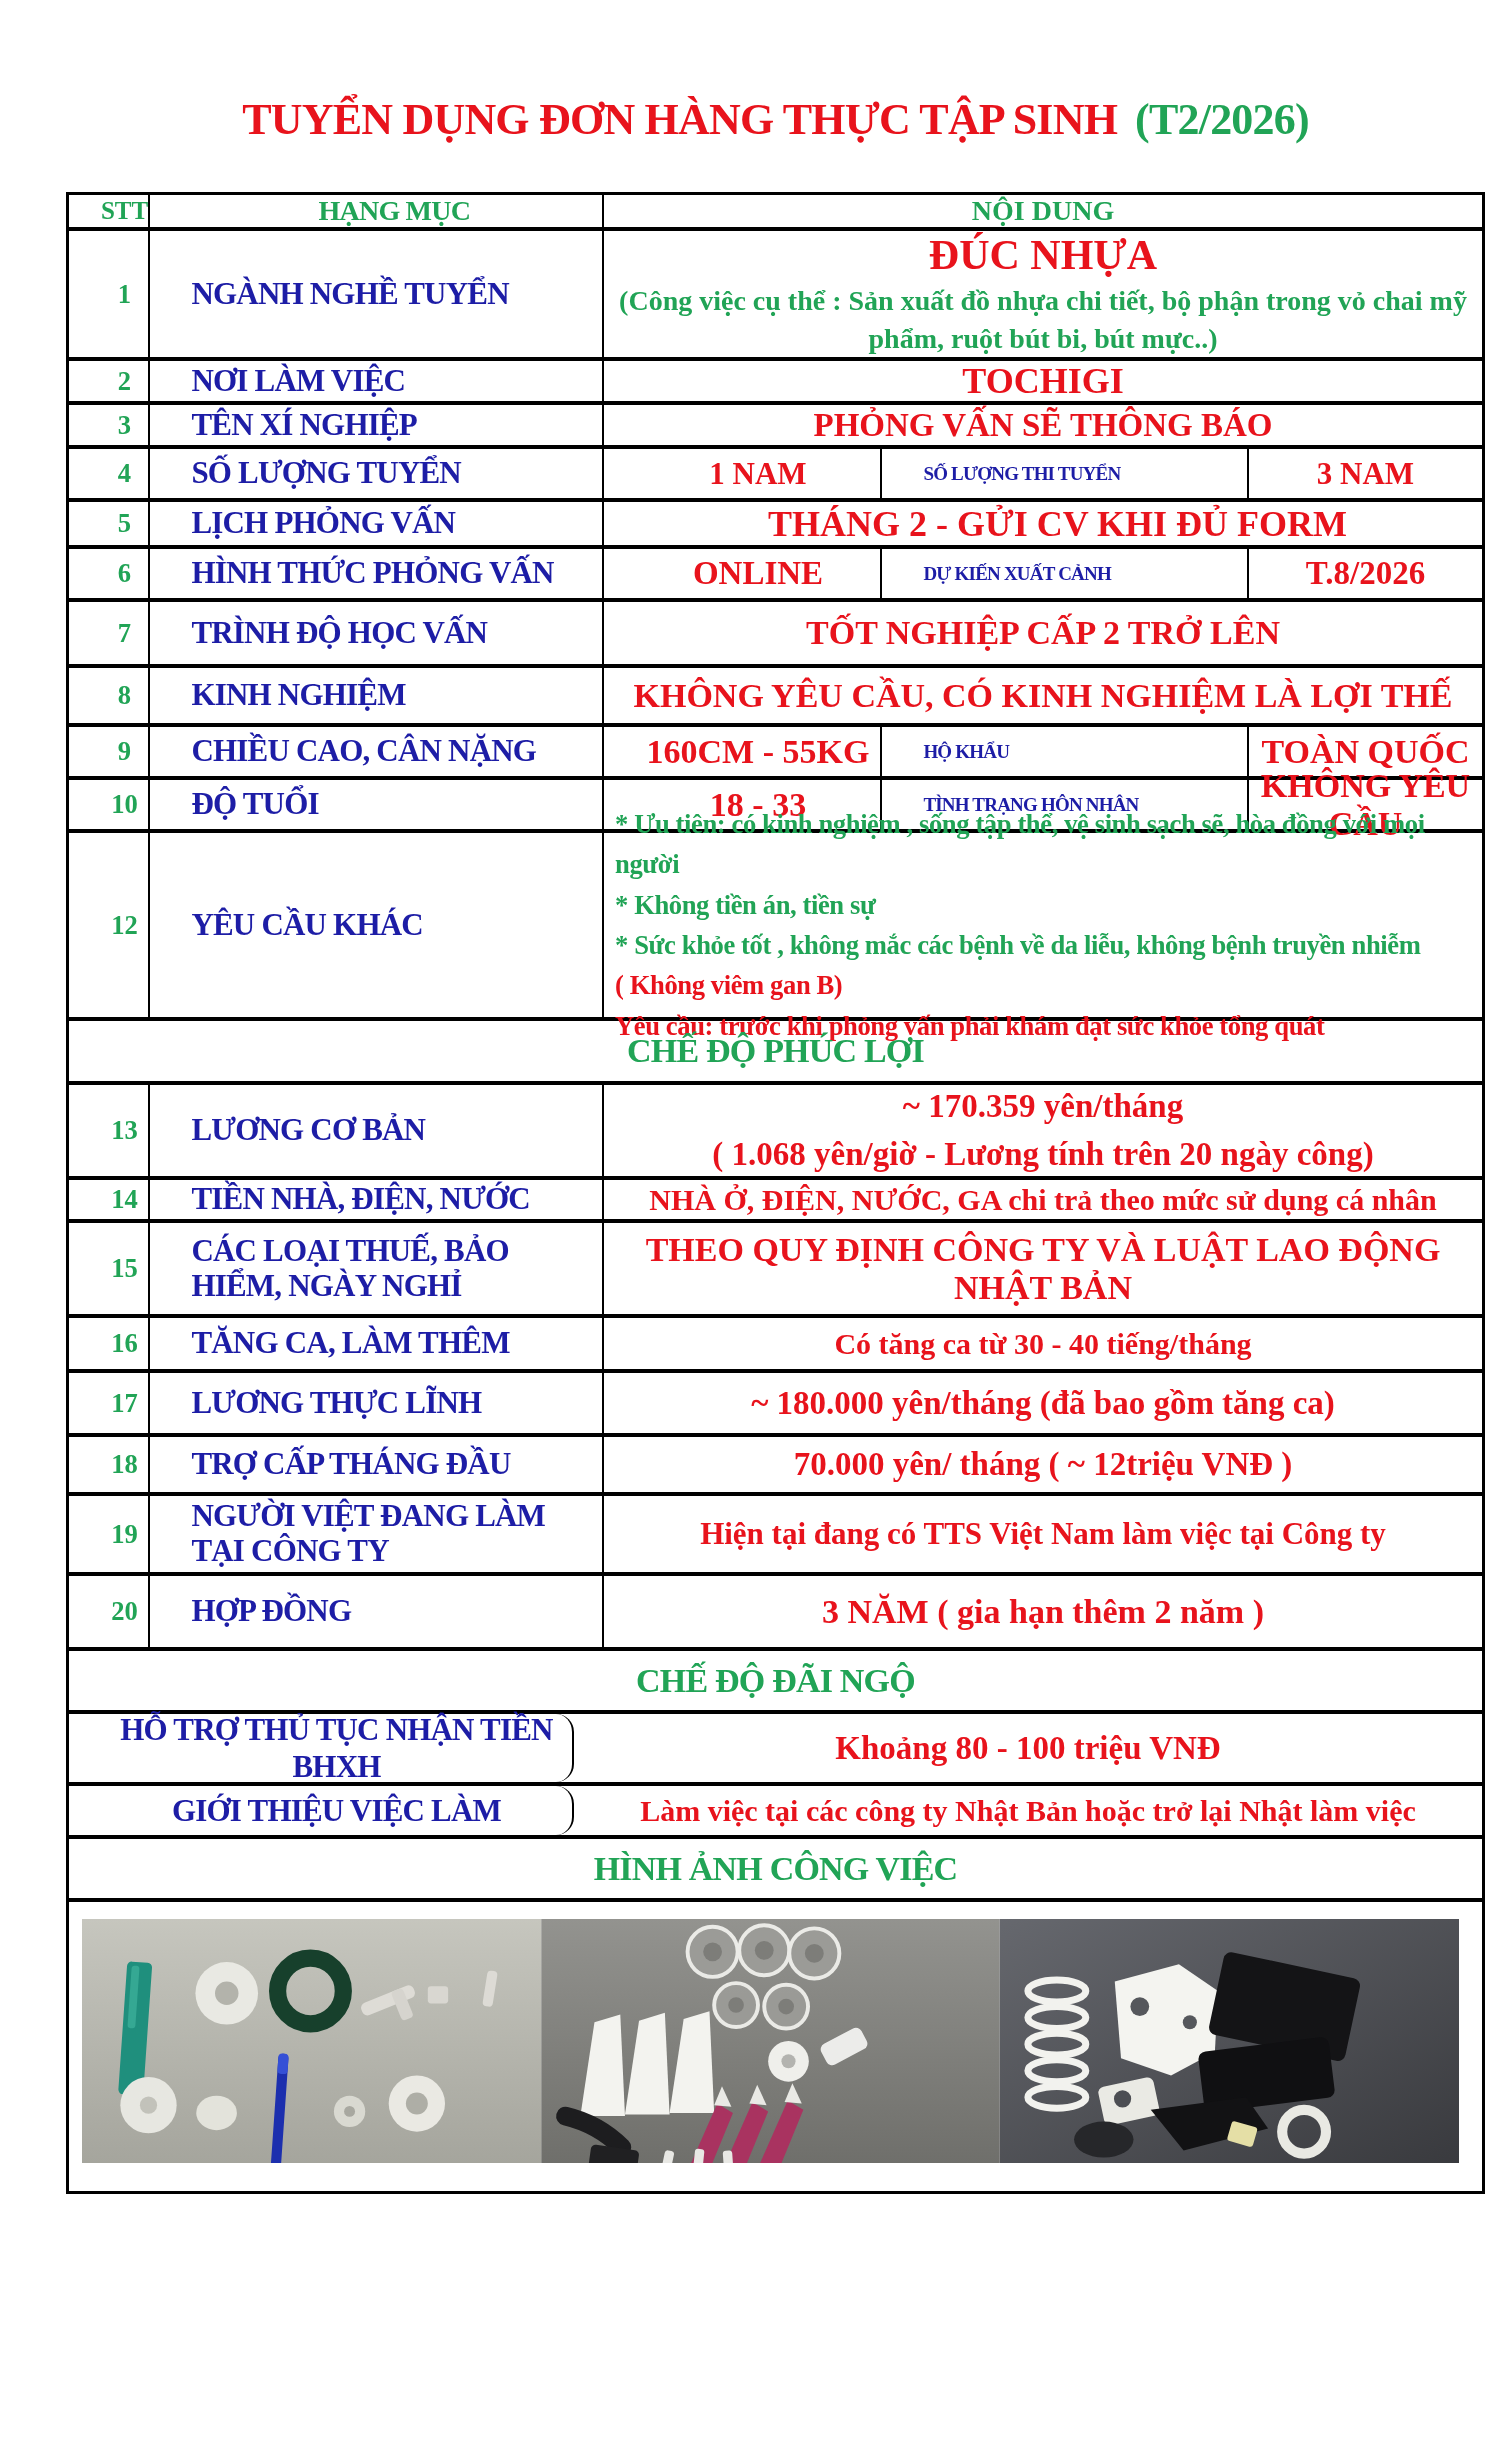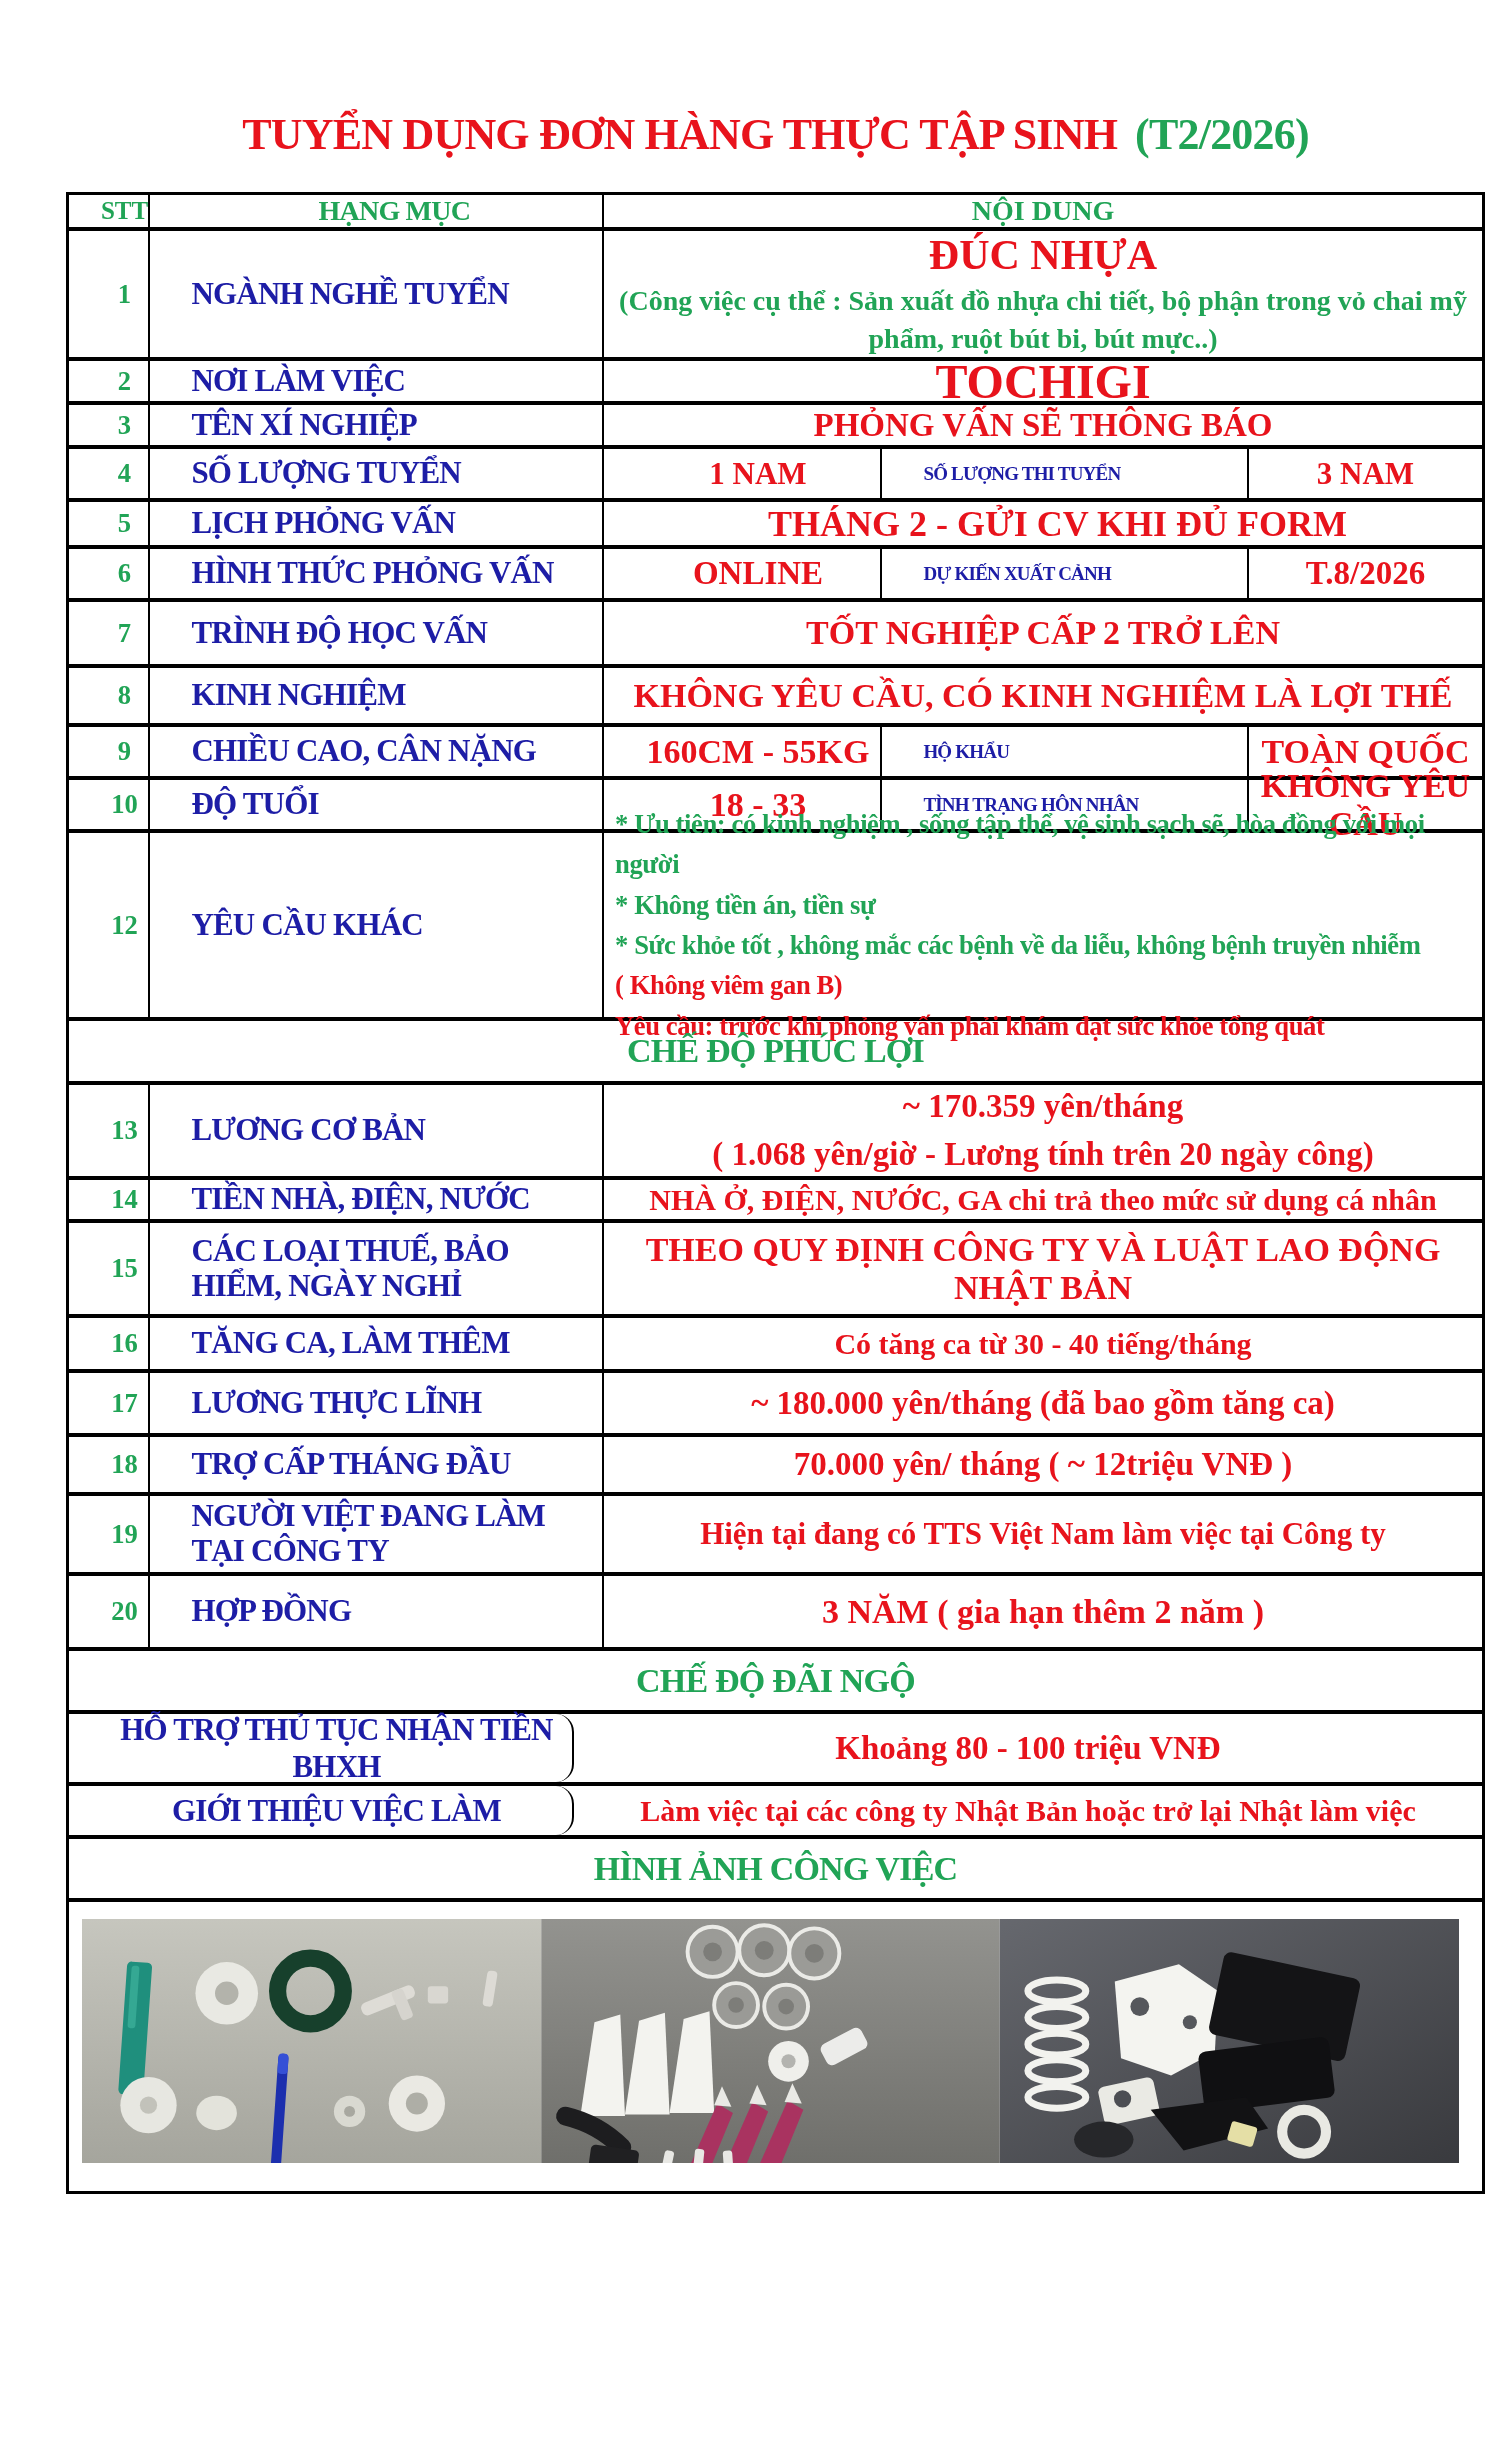--- a/index.html
+++ b/index.html
@@ -5,21 +5,21 @@
   html,body{margin:0;padding:0;}
   body{
     width:1506px;height:2438px;background:#ffffff;position:relative;
     font-family:"Liberation Serif","DejaVu Serif",serif;font-weight:bold;
     -webkit-font-smoothing:antialiased;
   }
   .t-red{color:#e8131c;}
   .t-green{color:#21a456;}
 
   .page-title{
-    position:absolute;top:109px;left:66px;width:1419px;
+    position:absolute;top:94px;left:66px;width:1419px;
     text-align:center;font-size:44px;letter-spacing:-0.8px;white-space:nowrap;
   }
   .page-title .sep{display:inline-block;width:7.8px;}
 
   .doc-table{
     position:absolute;left:66px;top:192px;width:1419px;
     border:3.9px solid #000;box-sizing:border-box;background:#fff;
   }
   .row{display:flex;border-bottom:4.7px solid #000;box-sizing:border-box;align-items:stretch;}
   .row:last-child{border-bottom:none;}
@@ -28,21 +28,21 @@
   .c-stt{width:49px;justify-content:center;font-size:26.6px;color:#21a456;}
   .c-label{width:422px;padding:3.1px 4.7px 3.1px 9.4px;font-size:31px;color:#1d1da6;letter-spacing:-0.8px;line-height:1.12;}
   .c-content{flex:1;justify-content:center;text-align:center;flex-direction:column;padding:3.1px 6.3px;}
   .c-v1{width:246px;justify-content:center;text-align:center;font-size:34px;color:#e8131c;}
   .c-l2{width:335px;padding:3.1px 4.7px 3.1px 9.4px;font-size:19px;color:#1d1da6;letter-spacing:-0.8px;}
   .c-v2{flex:1;justify-content:center;text-align:center;font-size:34px;color:#e8131c;}
   .c-merged-label{width:473px;justify-content:center;text-align:center;flex-direction:column;
     font-size:31px;color:#1d1da6;letter-spacing:-0.8px;line-height:1.2;padding:3.1px 7.8px;border-radius:18px;}
 
   .val-red{color:#e8131c;} .fs38{font-size:30px;} .fs40{font-size:31px;} .fs42{font-size:33px;}
-  .fs44{font-size:34px;} .fs46{font-size:48px;border-radius:20px;} .fs52{font-size:36px;margin-left:29px;} .fs54{font-size:42px;}
+  .fs44{font-size:34px;} .fs46{font-size:36px;border-radius:20px;} .fs52{font-size:36px;margin-left:29px;} .fs54{font-size:42px;}
 
   .section-row{justify-content:center;text-align:center;font-size:34px;color:#21a456;letter-spacing:-0.8px;}
 
   .desc-green{color:#21a456;font-size:28px;line-height:1.35;margin-top:3.1px;}
 
   .req-list{align-items:flex-start;justify-content:center;text-align:left;padding:7.8px 11px;}
   .req-list div{font-size:26.6px;line-height:1.52;letter-spacing:-0.4px;}
 
   .two-line div{line-height:1.45;}
 

